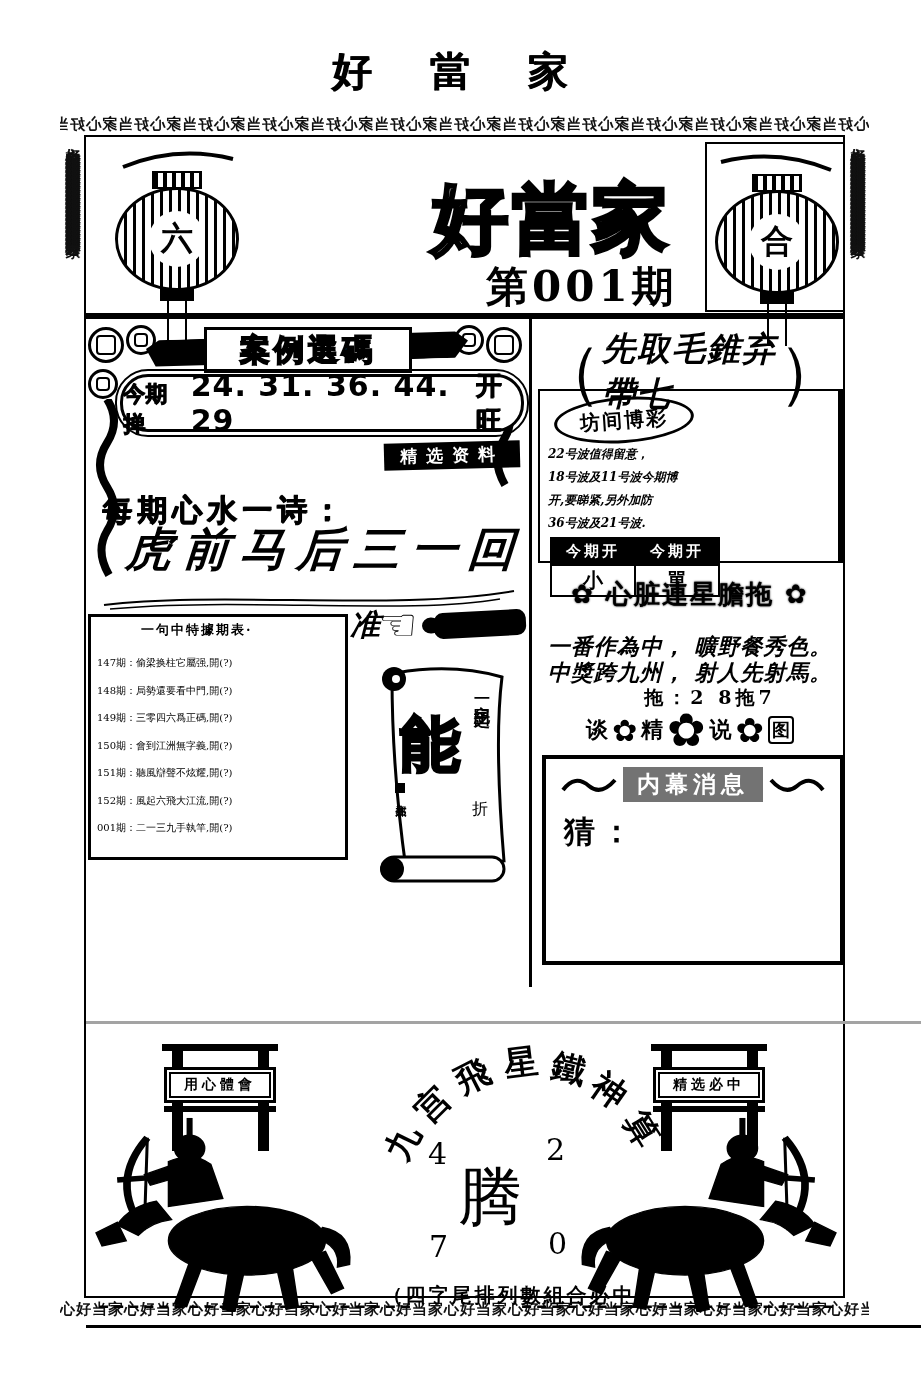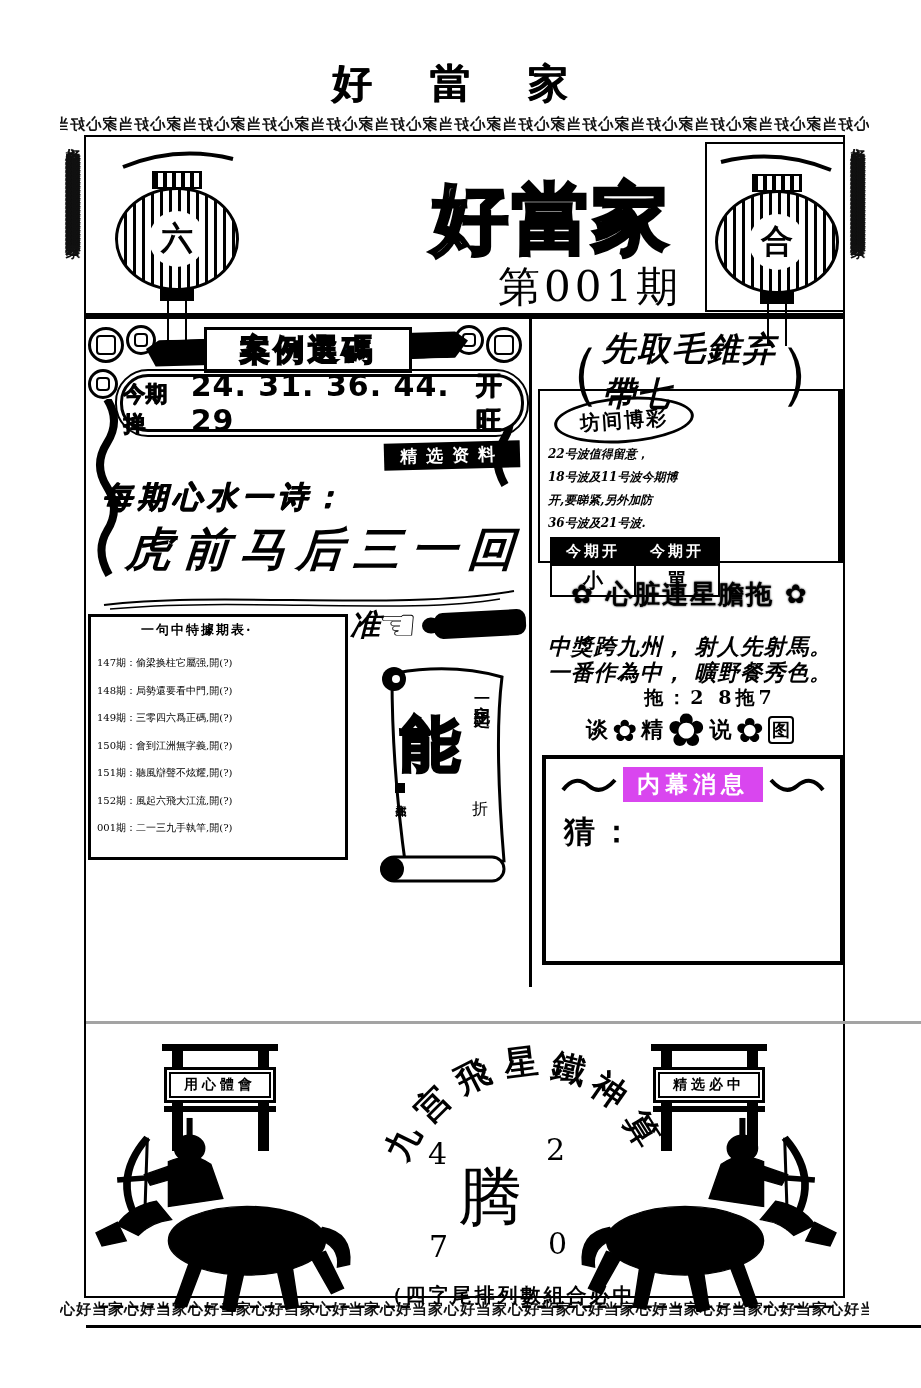--- a/index.html
+++ b/index.html
@@ -4,38 +4,38 @@
 <style>
   html,body{margin:0;padding:0;background:#fff;}
   #page{position:relative;width:921px;height:1388px;background:#fff;color:#000;
         font-family:"DejaVu Serif","Liberation Serif",serif;overflow:hidden;}
   .abs{position:absolute;}
   .san{font-family:"DejaVu Sans","Liberation Sans",sans-serif;}
   .fat{text-shadow:1px 0 0 currentColor,0 1px 0 currentColor;}
 
   
   #page-title{top:44px;left:0;width:100%;text-align:center;font-size:40px;font-weight:900;
-              letter-spacing:22px;text-shadow:1px 0 0 #000;margin-top:12px;}
+              letter-spacing:22px;text-shadow:1px 0 0 #000;}
 
   
   #frame{left:60px;top:113px;width:809px;height:1209px;}
   .strip{overflow:hidden;font-size:15px;font-weight:bold;color:#111;line-height:22px;letter-spacing:1px;}
   #strip-top{left:0;top:0;width:809px;height:22px;white-space:nowrap;transform:scaleX(-1);}
   #strip-bottom{left:0;bottom:0;width:809px;height:24px;white-space:nowrap;}
   #strip-left{left:0;top:22px;width:24px;height:1163px;writing-mode:vertical-rl;text-orientation:upright;}
   #strip-right{right:0;top:22px;width:24px;height:1163px;writing-mode:vertical-rl;text-orientation:upright;}
 
   
   #inner{left:24px;top:22px;width:761px;height:1163px;background:#fff;border:2px solid #000;box-sizing:border-box;}
 
   
   #masthead-title{left:336px;top:32px;width:260px;text-align:center;font-size:76px;font-weight:900;
        letter-spacing:4px;color:#fff;-webkit-text-stroke:3.5px #000;
        font-family:"DejaVu Sans","Liberation Sans",sans-serif;}
-  #masthead-issue{left:412px;top:122px;font-size:42px;font-weight:normal;letter-spacing:4px;}
+  #masthead-issue{left:400px;top:122px;font-size:42px;font-weight:bold;letter-spacing:4px;}
   #header-divider{left:0;top:176px;width:757px;height:6px;background:#000;}
   #col-divider{left:443px;top:182px;width:3px;height:668px;background:#000;}
 
   
   .lantern{width:150px;}
   .l-swoosh{display:block;margin:0 auto;}
   .l-cap{width:46px;height:14px;margin:0 auto;border:2px solid #000;
          background:repeating-linear-gradient(90deg,#000 0 4px,#fff 4px 9px);}
   .l-body{width:118px;height:98px;margin:-2px auto 0;border:3px solid #000;border-radius:50%;
           background:repeating-linear-gradient(90deg,#fff 0 6px,#000 6px 9px);position:relative;}
@@ -64,21 +64,21 @@
         outline:2px solid #000;outline-offset:3px;display:flex;align-items:center;justify-content:center;
         gap:10px;background:#fff;}
   #pill .lbl{font-size:22px;font-weight:900;margin-top:12px;}
   #pill .nums{font-size:30px;font-weight:bold;letter-spacing:1px;}
   #pill .res{font-size:26px;font-weight:900;}
 
   #badge{left:298px;top:305px;width:136px;height:27px;background:#000;color:#fff;display:flex;
          align-items:center;justify-content:center;font-size:17px;font-weight:bold;letter-spacing:9px;
          transform:rotate(-1.5deg);}
 
-  #heart-label{left:16px;top:340px;font-size:30px;font-weight:900;letter-spacing:5px;font-style:italic;}
+  #heart-label{left:16px;top:353px;font-size:30px;font-weight:900;letter-spacing:5px;}
   #heart-poem{left:40px;top:382px;font-size:46px;font-weight:bold;font-style:italic;letter-spacing:11px;
               transform:skewX(-4deg);}
 
   
   #list-box{left:2px;top:477px;width:260px;height:246px;border:3px solid #000;box-sizing:border-box;padding:4px 6px;}
   #list-header{font-size:13px;font-weight:bold;letter-spacing:2px;margin-left:44px;}
   #list-box ul{list-style:none;margin:10px 0 0 0;padding:0;}
   #list-box li{font-size:10px;line-height:27.5px;white-space:nowrap;}
 
   
@@ -121,21 +121,21 @@
   #verse{left:448px;top:496px;width:312px;text-align:center;font-size:22px;font-weight:bold;
          font-style:italic;line-height:26px;letter-spacing:1px;}
   #tuo-line{left:468px;top:548px;width:312px;text-align:center;font-size:19px;font-weight:bold;letter-spacing:4px;}
   #flower-row{left:448px;top:566px;width:312px;text-align:center;display:flex;align-items:center;
               justify-content:center;gap:4px;}
   #flower-row .ch{font-size:22px;font-weight:900;}
   #flower-row .boxed{border:2px solid #000;border-radius:4px;padding:0 2px;font-size:18px;}
 
   #inside-box{left:456px;top:618px;width:302px;height:210px;border:4px solid #000;box-sizing:border-box;}
   #inside-head{position:absolute;left:0;top:8px;width:100%;display:flex;align-items:center;justify-content:center;gap:6px;}
-  #inside-title{background:#d946ef;color:#fff;font-size:23px;font-weight:900;letter-spacing:5px;padding:2px 14px;}
+  #inside-title{background:#737373;color:#fff;font-size:23px;font-weight:900;letter-spacing:5px;padding:2px 14px;}
   #inside-guess{position:absolute;left:18px;top:52px;font-size:31px;font-weight:900;letter-spacing:6px;}
   #inside-lines{position:absolute;left:52px;top:102px;font-size:26px;font-weight:bold;font-style:italic;
                 line-height:40px;letter-spacing:3px;}
 
   
   #bottom-box{left:0;top:884px;width:869px;height:307px;border-top:3px solid #a3a3a3;border-bottom:3px solid #000;
               box-sizing:border-box;}
   .post{position:absolute;width:11px;height:107px;background:#000;}
   .gatebar{position:absolute;height:7px;background:#000;}
   .sign{position:absolute;width:112px;border:3px solid #000;background:#fff;padding:2px;box-sizing:border-box;}
@@ -315,22 +315,22 @@
           </table>
       </div>
 
       <div id="deco-header" class="abs">
         <span class="flower">✿</span>
         <span>心脏連星膽拖</span>
         <span class="flower">✿</span>
       </div>
 
       <div id="verse" class="abs">
+        <div>一番作為中， 曠野餐秀色。</div>
         <div>中獎跨九州， 射人先射馬。</div>
-        <div>一番作為中， 曠野餐秀色。</div>
       </div>
 
       <div id="tuo-line" class="abs">拖：2 8拖7</div>
 
       <div id="flower-row" class="abs">
         <span class="ch">谈</span>
         <span class="flower" style="font-size:30px">✿</span>
         <span class="ch">精</span>
         <span class="flower" style="font-size:46px">✿</span>
         <span class="ch">说</span>

